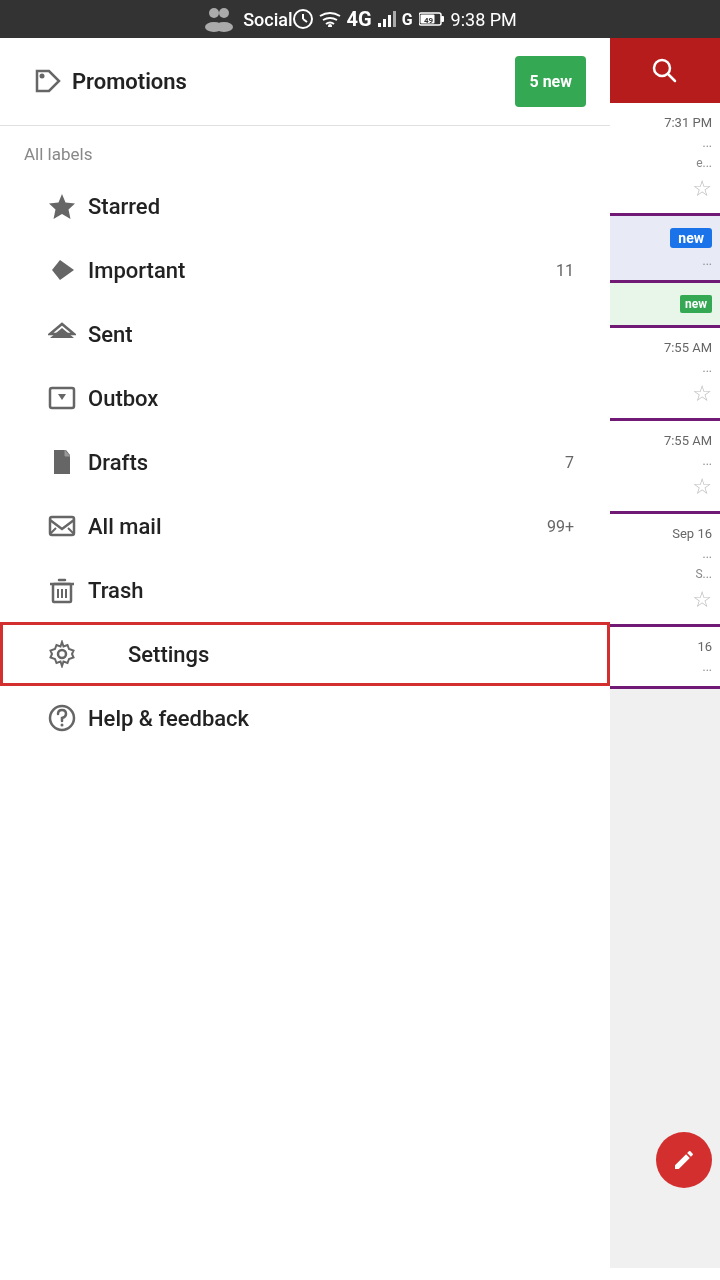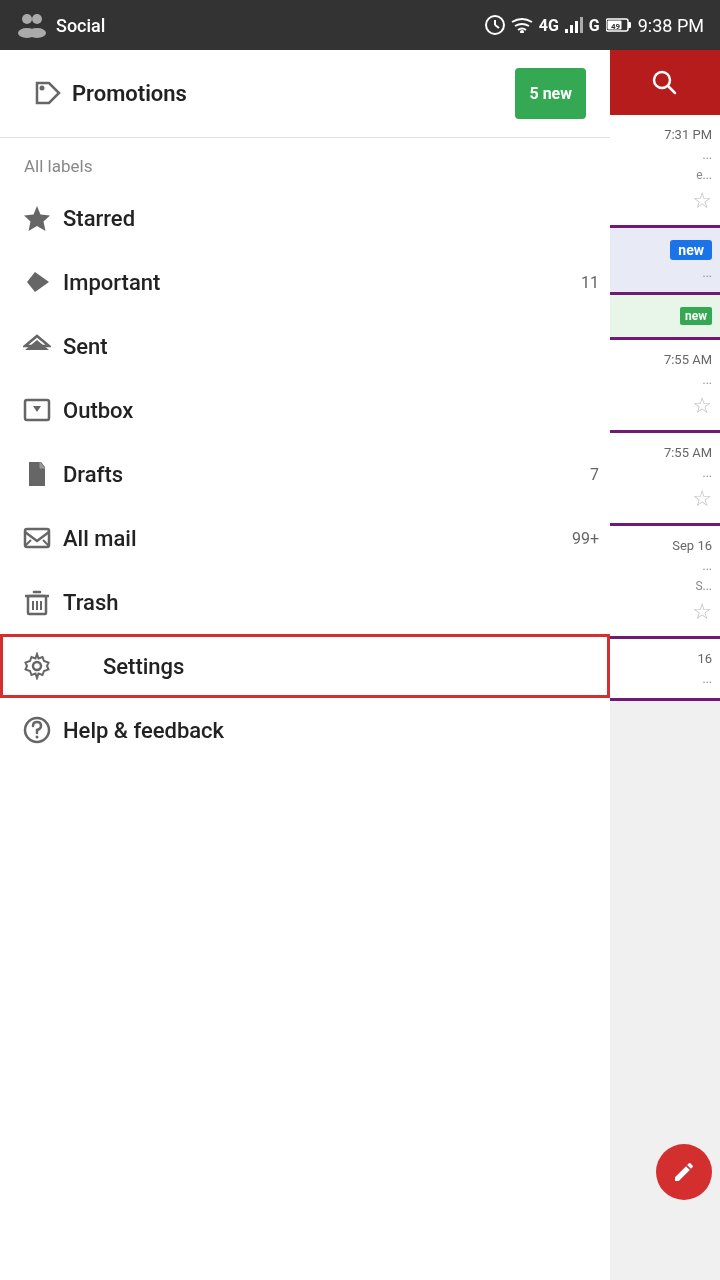--- a/index.html
+++ b/index.html
@@ -8,25 +8,25 @@
       height: 1280px;
       overflow: hidden;
       font-family: 'Roboto', Arial, sans-serif;
       background: #fff;
       position: relative;
     }
 
     
     .status-bar {
       width: 100%;
-      height: 50px;
+      height: 38px;
       background: #333;
       display: flex;
       align-items: center;
-      justify-content: space-between;
+      justify-content: center;
       padding: 0 16px;
       position: relative;
       z-index: 10;
     }
     .status-bar-left {
       display: flex;
       align-items: center;
       gap: 8px;
     }
     .status-icons {
@@ -96,21 +96,21 @@
       padding: 18px 24px 10px 24px;
       font-size: 17px;
       color: #888;
       font-weight: 400;
     }
 
     
     .menu-item {
       display: flex;
       align-items: center;
-      padding: 18px 11px;
+      padding: 18px 36px;
       cursor: pointer;
       position: relative;
     }
     .menu-item.highlighted {
       outline: 3px solid #d32f2f;
       outline-offset: -3px;
       gap: 40px;
     }
     .menu-icon {
       width: 52px;
@@ -221,21 +221,21 @@
       <line x1="10" y1="10" x2="14" y2="13" stroke="#fff" stroke-width="2"></line>
     </svg>
 
     <svg width="22" height="16" viewBox="0 0 22 16">
       <path d="M1 5 Q11 -1 21 5" stroke="#fff" stroke-width="2" fill="none"></path>
       <path d="M4 9 Q11 5 18 9" stroke="#fff" stroke-width="2" fill="none"></path>
       <path d="M7 13 Q11 10 15 13" stroke="#fff" stroke-width="2" fill="none"></path>
       <circle cx="11" cy="15" r="2" fill="#fff"></circle>
     </svg>
 
-    <span style="color:#fff;font-size:16px;font-weight:bold;">4G</span>
+    <span style="color:#fff;font-size:20px;font-weight:bold;">4G</span>
 
     <svg width="18" height="16" viewBox="0 0 18 16">
       <rect x="0" y="12" width="3" height="4" fill="#fff"></rect>
       <rect x="5" y="8" width="3" height="8" fill="#fff"></rect>
       <rect x="10" y="4" width="3" height="12" fill="#fff"></rect>
       <rect x="15" y="0" width="3" height="16" fill="#aaa"></rect>
     </svg>
 
     <span style="color:#fff;font-size:16px;font-weight:bold;">G</span>
 

